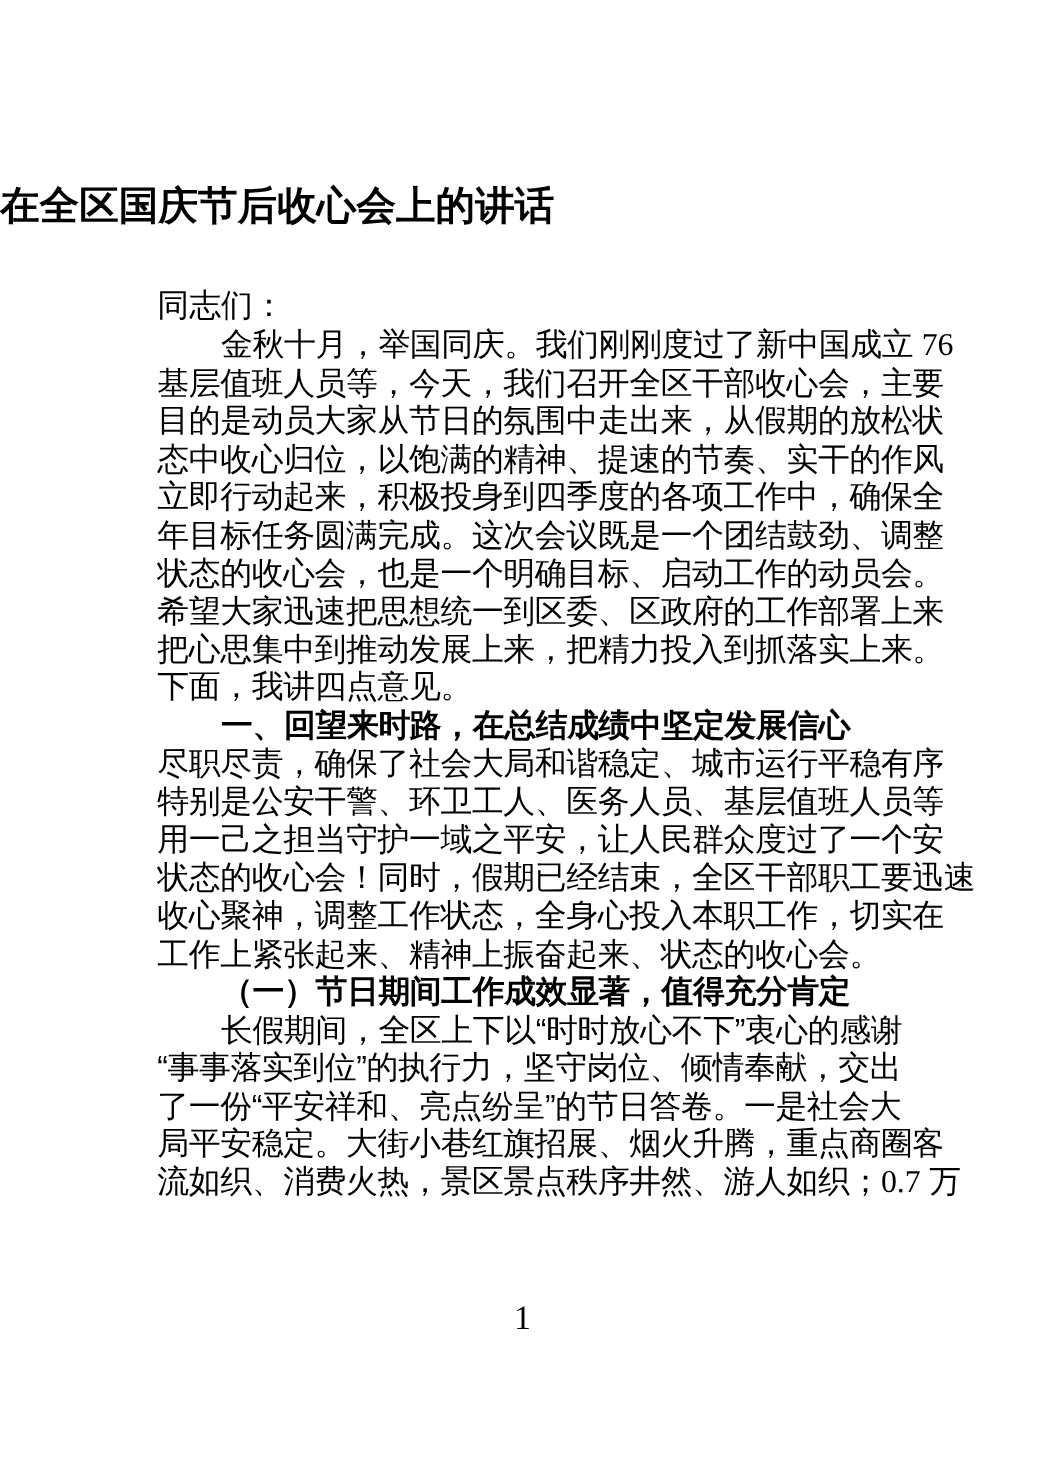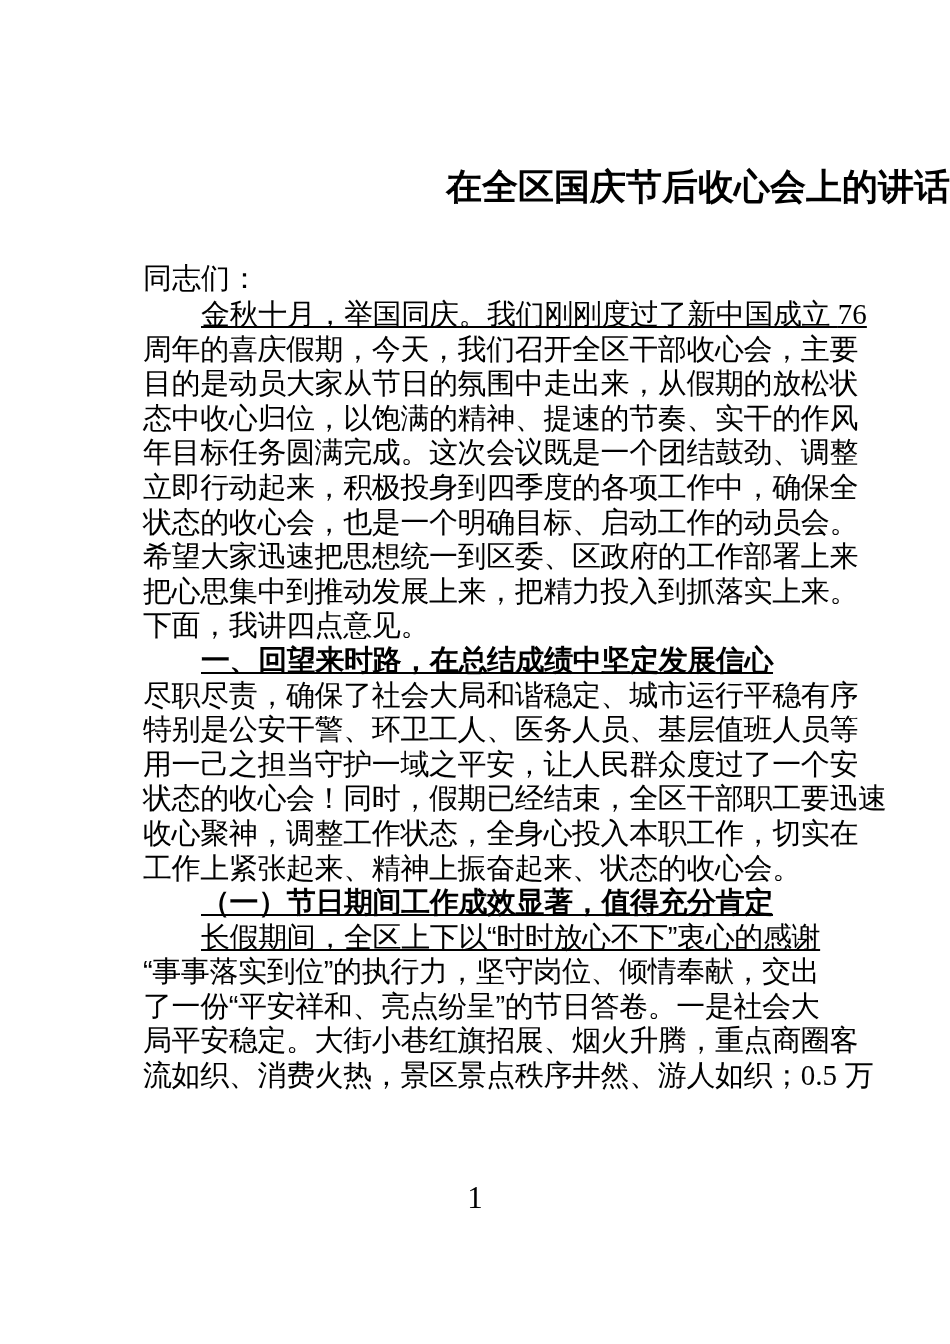--- a/index.html
+++ b/index.html
@@ -13,21 +13,21 @@
   .page {
     position: relative;
     width: 950px; height: 1344px;
     background: #ffffff;
   }
   .doc-title {
     position: absolute;
     top: 163px; left: 0;
     width: 100%;
     margin: 0;
-    text-align: right;
+    text-align: left;
     font-size: 36px;
     font-weight: bold;
     line-height: 48px;
     letter-spacing: 0px;
     white-space: nowrap;
   }
   .salutation {
     position: absolute;
     top: 261px; left: 143px;
     font-size: 29px;
@@ -38,21 +38,21 @@
     position: absolute;
     top: 297px; left: 143px;
     width: 705px;
     font-size: 29px;
   }
   .line {
     line-height: 34.6px;
     white-space: nowrap;
     letter-spacing: -0.4px;
   }
-  .line.indent { text-indent: 58px; text-decoration: underline; }
+  .line.indent { text-indent: 58px; }
   .line.bold { font-weight: bold; }
   .num {
     font-family: "Liberation Serif", serif;
     letter-spacing: 0;
   }
   .page-number {
     position: absolute;
     top: 1180px; left: 0;
     width: 100%;
     text-align: center;
@@ -64,38 +64,38 @@
 </head>
 <body>
 
 <div class="page">
   <h1 class="doc-title">在全区国庆节后收心会上的讲话</h1>
 
   <div class="salutation">同志们：</div>
 
   <div class="doc-body">
       <div class="line indent">金秋十月，举国同庆。我们刚刚度过了新中国成立 <span class="num">76</span></div>
-      <div class="line">周年的喜庆假期，今天，我们召开全区干部收心会，主要</div>
+      <div class="line">基层值班人员等，今天，我们召开全区干部收心会，主要</div>
       <div class="line">目的是动员大家从节日的氛围中走出来，从假期的放松状</div>
       <div class="line">态中收心归位，以饱满的精神、提速的节奏、实干的作风</div>
+      <div class="line">立即行动起来，积极投身到四季度的各项工作中，确保全</div>
       <div class="line">年目标任务圆满完成。这次会议既是一个团结鼓劲、调整</div>
-      <div class="line">立即行动起来，积极投身到四季度的各项工作中，确保全</div>
       <div class="line">状态的收心会，也是一个明确目标、启动工作的动员会。</div>
       <div class="line">希望大家迅速把思想统一到区委、区政府的工作部署上来</div>
       <div class="line">把心思集中到推动发展上来，把精力投入到抓落实上来。</div>
       <div class="line">下面，我讲四点意见。</div>
       <div class="line indent bold">一、回望来时路，在总结成绩中坚定发展信心</div>
       <div class="line">尽职尽责，确保了社会大局和谐稳定、城市运行平稳有序</div>
       <div class="line">特别是公安干警、环卫工人、医务人员、基层值班人员等</div>
       <div class="line">用一己之担当守护一域之平安，让人民群众度过了一个安</div>
       <div class="line">状态的收心会！同时，假期已经结束，全区干部职工要迅速</div>
       <div class="line">收心聚神，调整工作状态，全身心投入本职工作，切实在</div>
       <div class="line">工作上紧张起来、精神上振奋起来、状态的收心会。</div>
       <div class="line indent bold">（一）节日期间工作成效显著，值得充分肯定</div>
       <div class="line indent">长假期间，全区上下以“时时放心不下”衷心的感谢</div>
       <div class="line">“事事落实到位”的执行力，坚守岗位、倾情奉献，交出</div>
       <div class="line">了一份“平安祥和、亮点纷呈”的节日答卷。一是社会大</div>
       <div class="line">局平安稳定。大街小巷红旗招展、烟火升腾，重点商圈客</div>
-      <div class="line">流如织、消费火热，景区景点秩序井然、游人如织；<span class="num">0.5</span> 万</div>
+      <div class="line">流如织、消费火热，景区景点秩序井然、游人如织；<span class="num">0.7</span> 万</div>
     </div>
 
   <div class="page-number">1</div>
 </div>
 
 </body></html>

